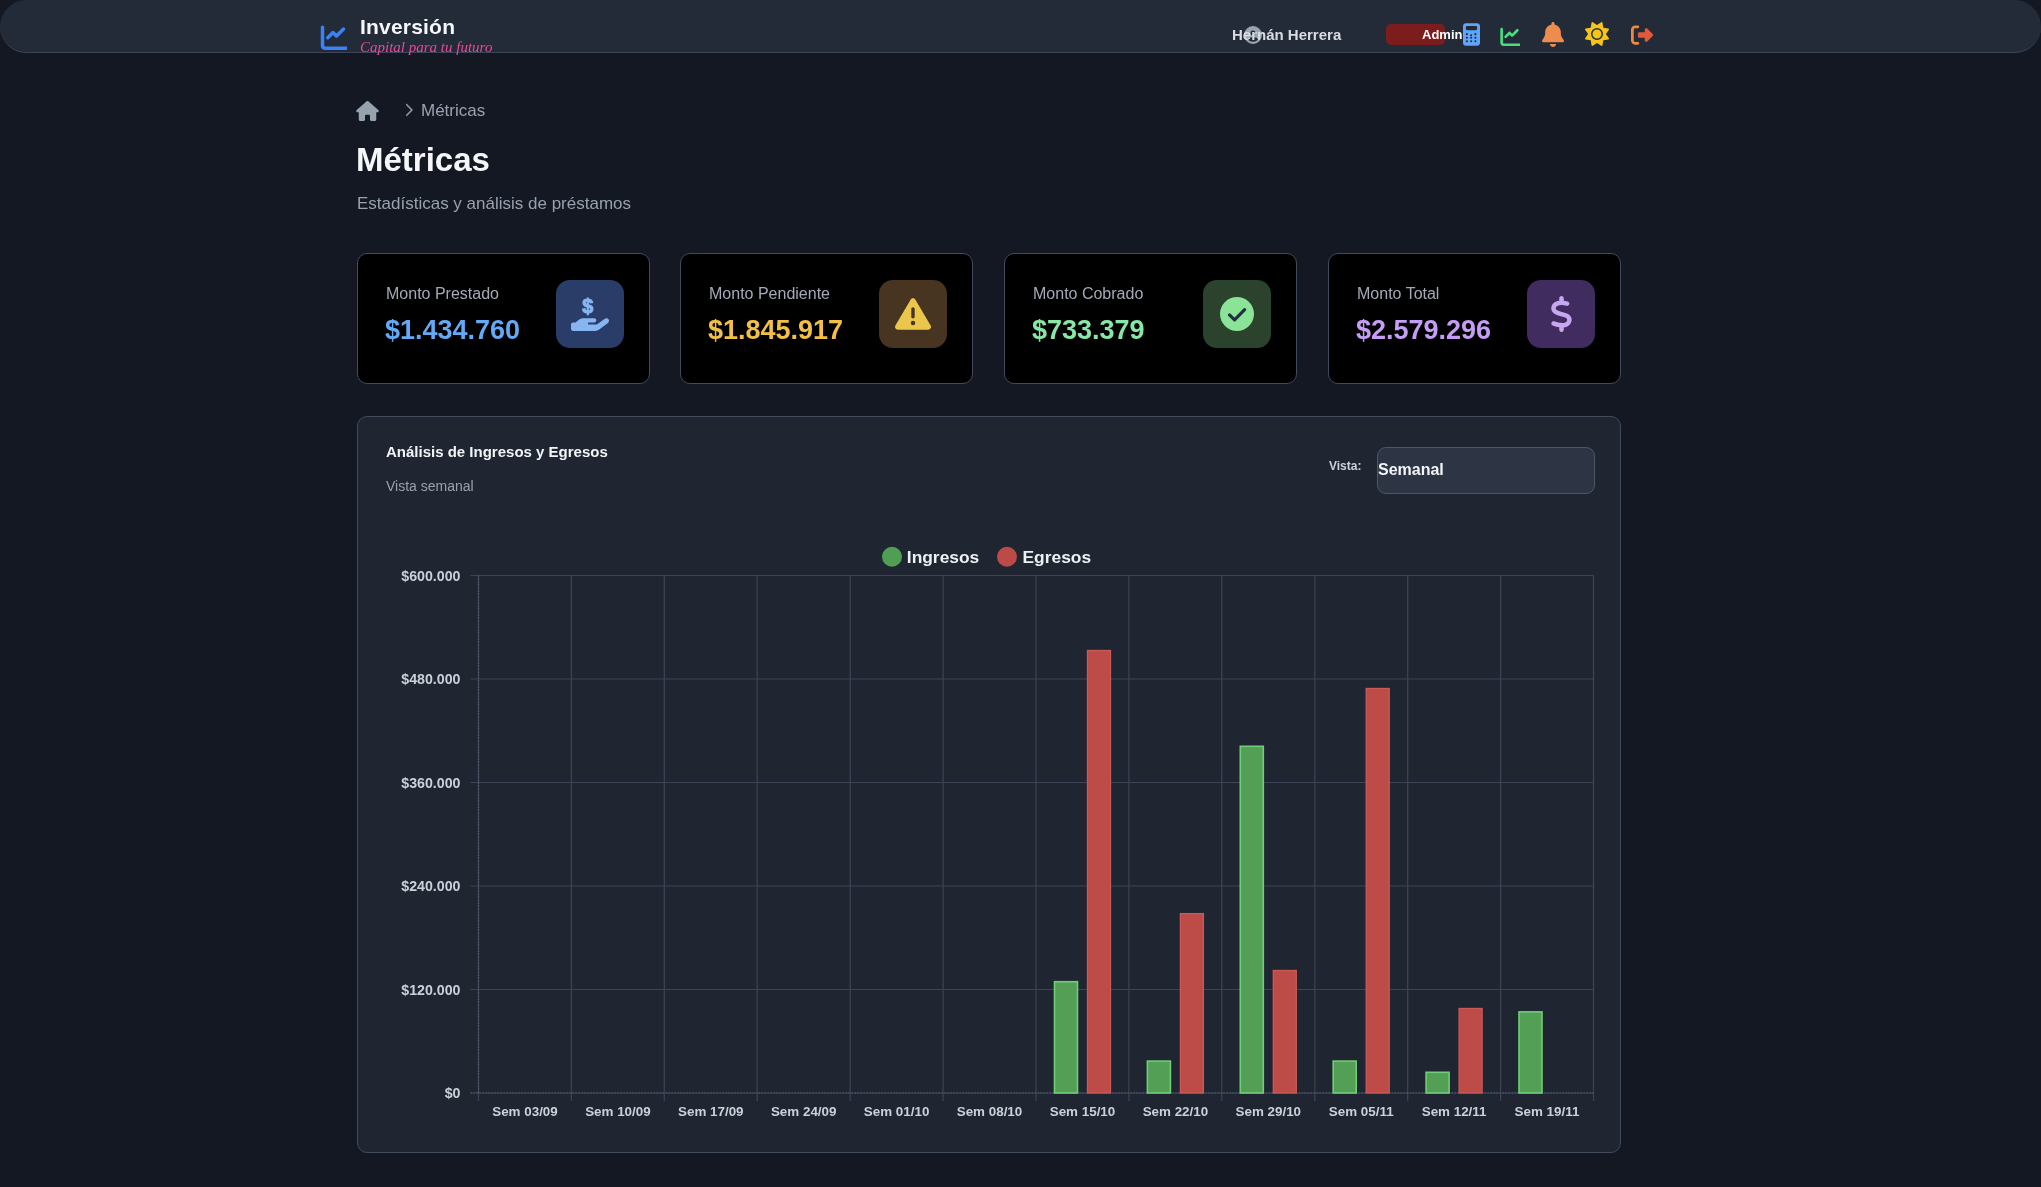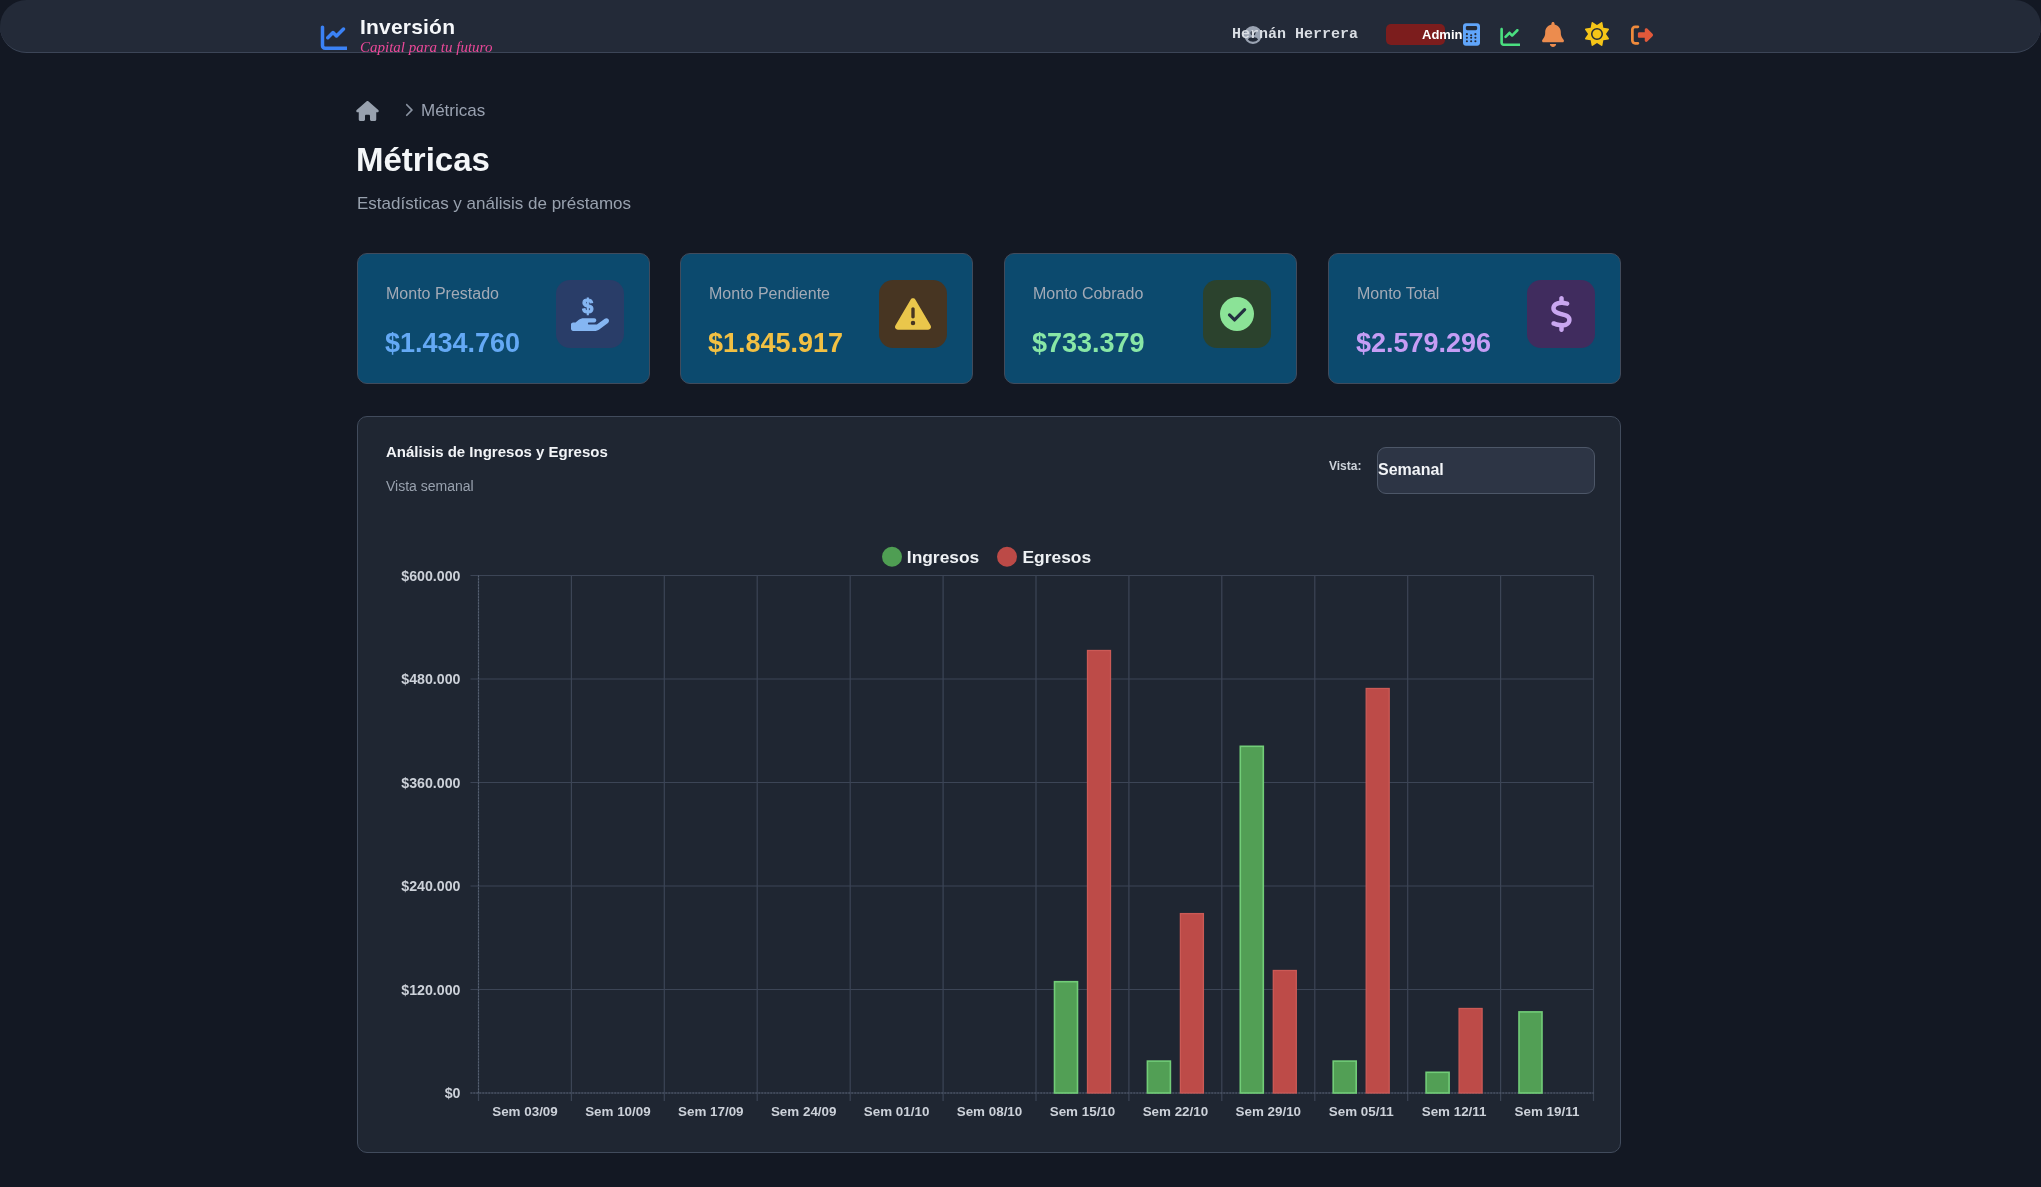--- a/index.html
+++ b/index.html
@@ -21,21 +21,21 @@
     font-size:21px; font-weight:bold; color:#f5f7fa; letter-spacing:0.2px;
   }
   #logosub {
     position:absolute; left:360px; top:39px;
     font-family:"Liberation Serif", serif; font-style:italic;
     font-size:15px; color:#ec4899;
   }
   #usercircle { position:absolute; left:1244px; top:26px; }
   #username {
     position:absolute; left:1232px; top:26px;
-    font-size:15px; font-weight:600; color:#d9dde3;font-family:Liberation Mono, monospace;
+    font-size:15px; font-weight:600; color:#d9dde3;
   }
   #adminbadge {
     position:absolute; left:1386px; top:24px; width:59px; height:21px;
     background:#7c1d1d; border-radius:5px; color:#fff;
     font-size:13px; font-weight:bold; text-align:center; line-height:21px;padding-left:36px;
   }
   .navicon { position:absolute; top:23px; }
   
   #bchome { position:absolute; left:356px; top:101px; }
   #bcchev { position:absolute; left:404px; top:103px; }
@@ -44,24 +44,24 @@
     position:absolute; left:356px; top:141px;
     font-size:33px; font-weight:bold; color:#f4f6f8;
   }
   #pagesub {
     position:absolute; left:357px; top:194px;
     font-size:17px; color:#98a1ae;
   }
   
   .scard {
     position:absolute; top:253px; width:293px; height:131px;
-    background:#0c4a6e; border:1.5px solid #414b5c; border-radius:10px;
+    background:#000000; border:1.5px solid #414b5c; border-radius:10px;
   }
   .scard .lbl { position:absolute; left:28px; top:31px; font-size:16px; color:#a3aab6; }
-  .scard .val { position:absolute; left:27px; top:74px; font-size:27px; font-weight:bold; }
+  .scard .val { position:absolute; left:27px; top:61px; font-size:27px; font-weight:bold; }
   .scard .ic {
     position:absolute; right:25px; top:26px; width:68px; height:68px;
     border-radius:14px; display:flex; align-items:center; justify-content:center;
   }
   
   #chartcard {
     position:absolute; left:357px; top:416px; width:1264px; height:737px;
     background:#1f2632; border:1.5px solid #414b5c; border-radius:10px;
   }
   #ctitle { position:absolute; left:28px; top:26px; font-size:15px; font-weight:bold; color:#f2f4f7; }

